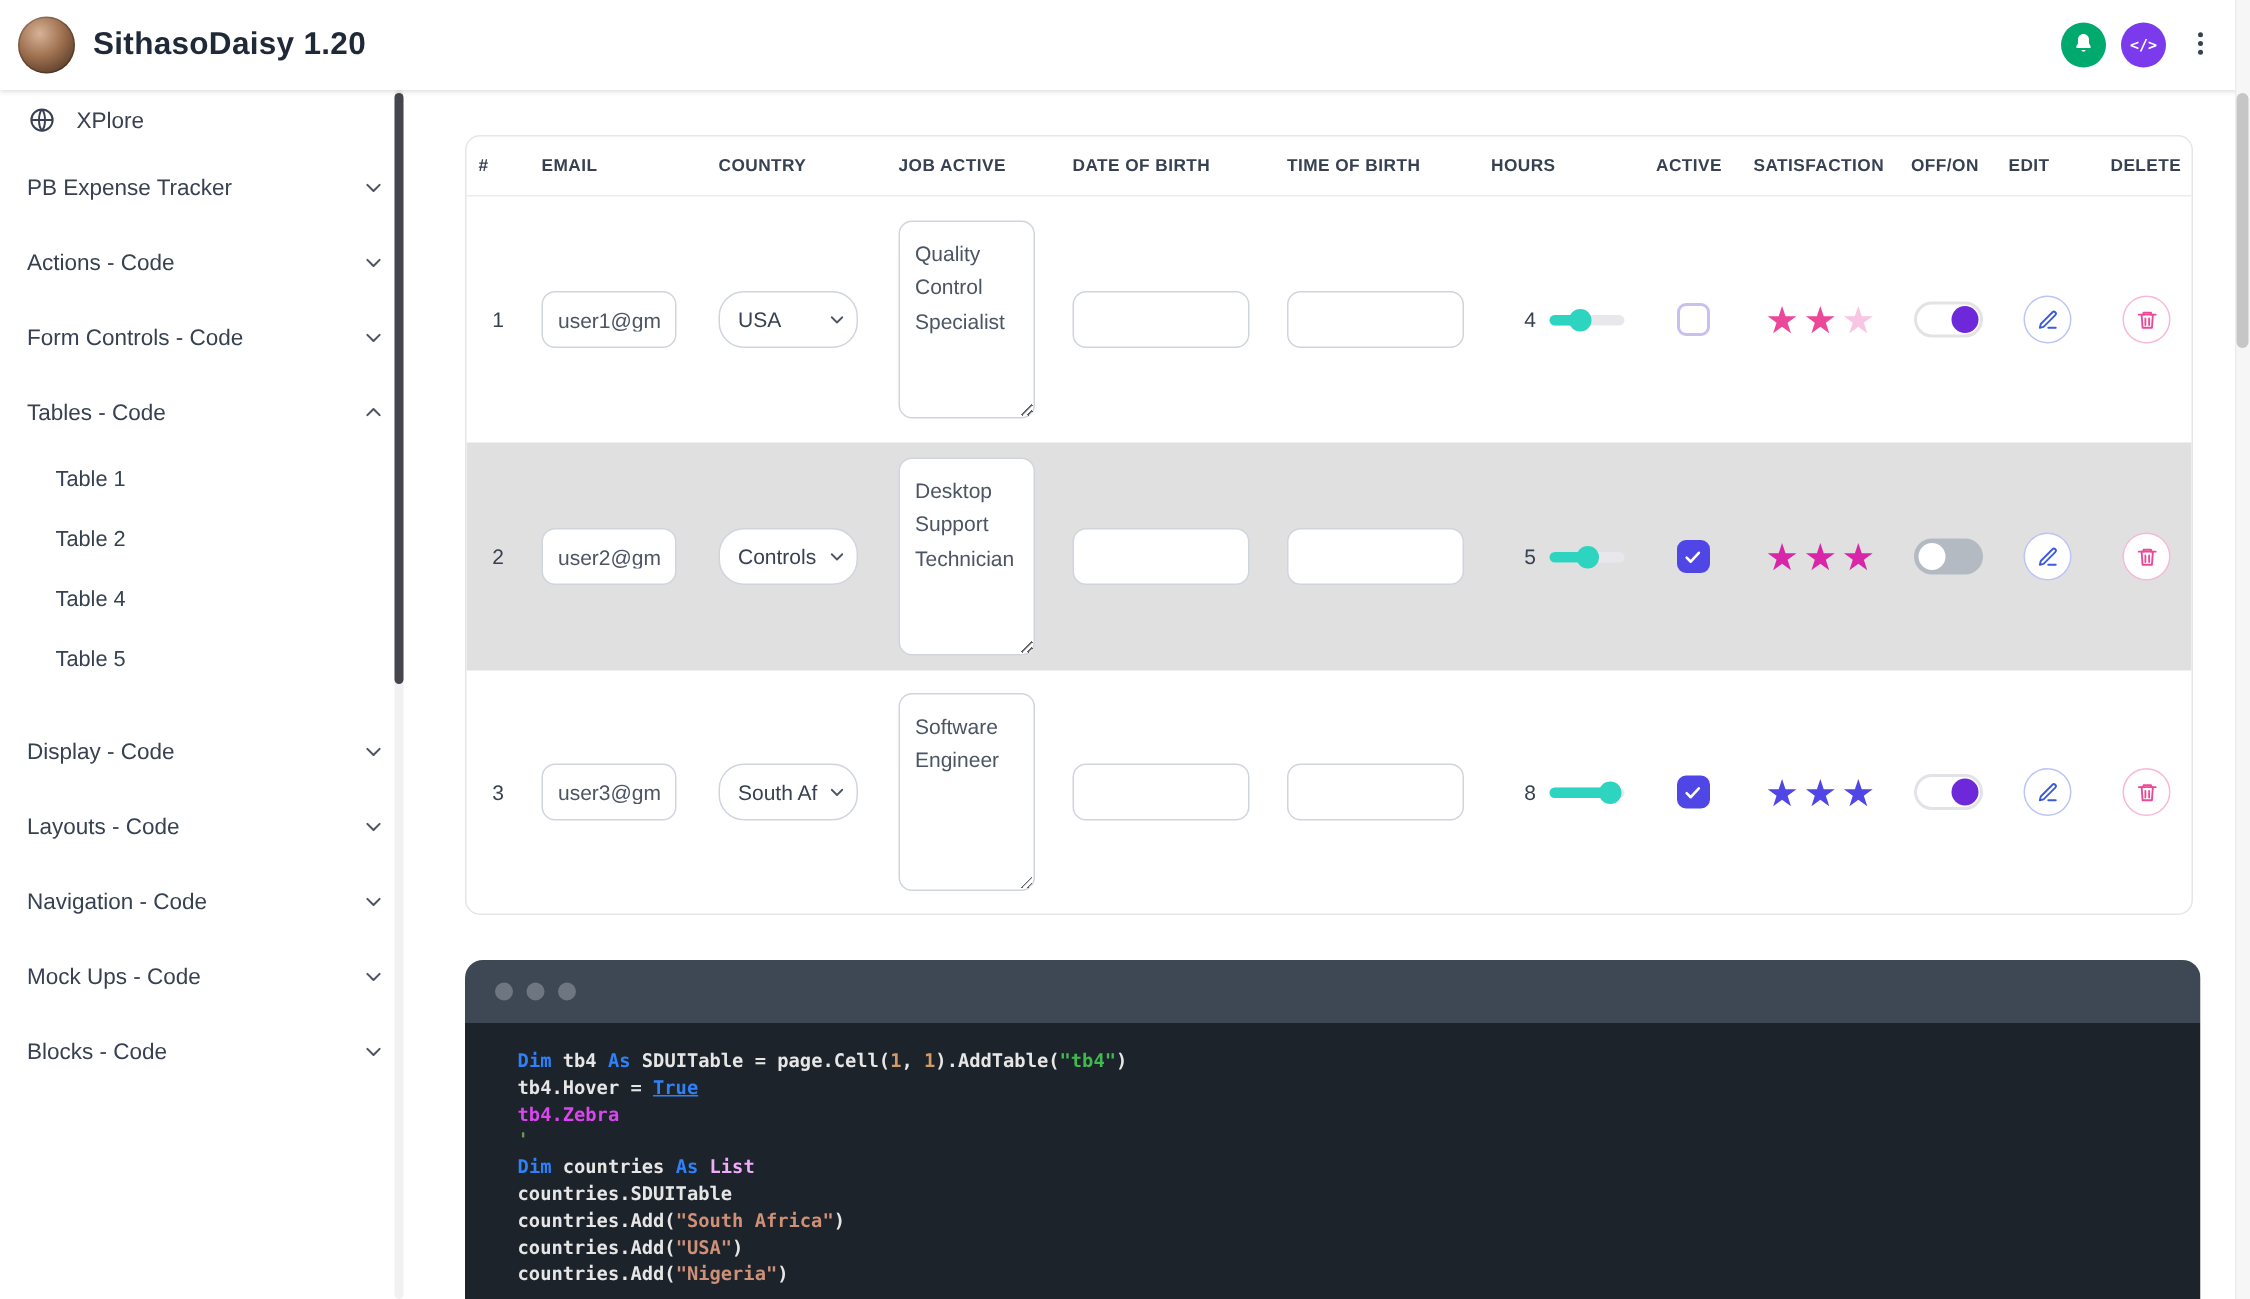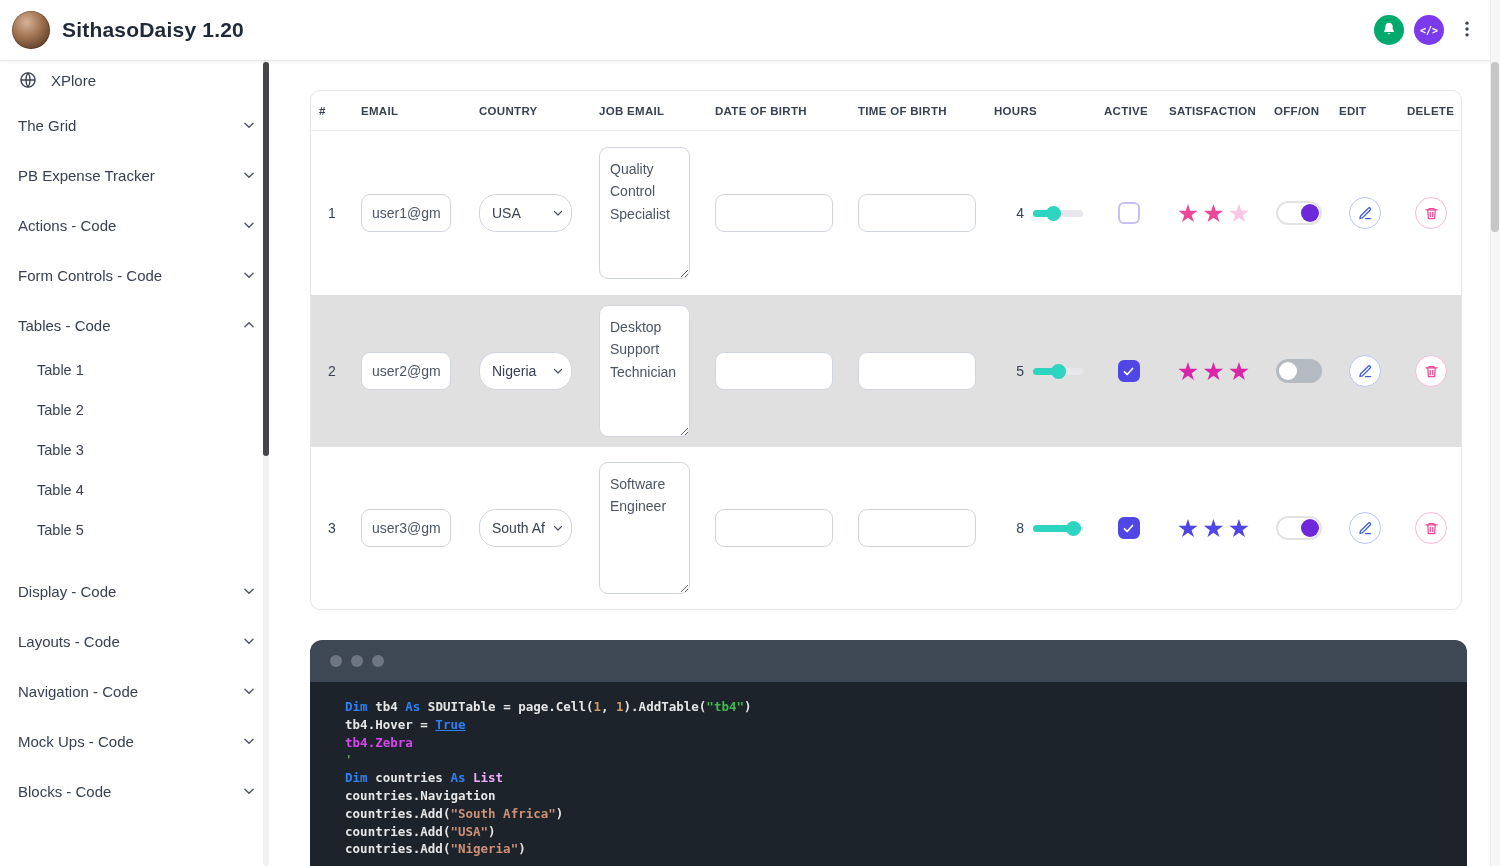--- a/index.html
+++ b/index.html
@@ -120,28 +120,20 @@
         <div class="side-item link">
           <span class="s-icon">
             <svg width="20" height="20" viewBox="0 0 24 24" fill="none" stroke="currentColor" stroke-width="1.6">
               <circle cx="12" cy="12" r="8.5"></circle>
               <path d="M3.5 12h17M12 3.5c3.2 3.6 3.2 13.4 0 17M12 3.5c-3.2 3.6-3.2 13.4 0 17"></path>
             </svg>
           </span>
           <span class="s-label">XPlore</span>
         </div>
         <div class="side-item acc">
-          <span class="s-label">The Grid</span>
-          <span class="chev">
-            <svg width="14" height="14" viewBox="0 0 24 24" fill="none" stroke="currentColor" stroke-width="2.4" stroke-linecap="round" stroke-linejoin="round">
-              <path d="M5 9l7 7 7-7"></path>
-            </svg>
-          </span>
-        </div>
-        <div class="side-item acc">
           <span class="s-label">PB Expense Tracker</span>
           <span class="chev">
             <svg width="14" height="14" viewBox="0 0 24 24" fill="none" stroke="currentColor" stroke-width="2.4" stroke-linecap="round" stroke-linejoin="round">
               <path d="M5 9l7 7 7-7"></path>
             </svg>
           </span>
         </div>
         <div class="side-item acc">
           <span class="s-label">Actions - Code</span>
           <span class="chev">
@@ -165,23 +157,20 @@
               <path d="M5 9l7 7 7-7"></path>
             </svg>
           </span>
         </div>
         <div class="side-group">
           <div class="side-sub">
             <span>Table 1</span>
           </div>
           <div class="side-sub">
             <span>Table 2</span>
-          </div>
-          <div class="side-sub">
-            <span>Table 3</span>
           </div>
           <div class="side-sub">
             <span>Table 4</span>
           </div>
           <div class="side-sub">
             <span>Table 5</span>
           </div>
         </div>
         <div class="side-item acc">
           <span class="s-label">Display - Code</span>
@@ -227,21 +216,21 @@
     <div class="sidebar-scroll-track"></div>
     <div class="sidebar-scroll-thumb"></div>
   </aside>
 
   <main class="main">
     <section class="table-card">
       <div class="t-head">
           <div class="th">#</div>
           <div class="th">EMAIL</div>
           <div class="th">COUNTRY</div>
-          <div class="th">JOB EMAIL</div>
+          <div class="th">JOB ACTIVE</div>
           <div class="th">DATE OF BIRTH</div>
           <div class="th">TIME OF BIRTH</div>
           <div class="th">HOURS</div>
           <div class="th">ACTIVE</div>
           <div class="th">SATISFACTION</div>
           <div class="th">OFF/ON</div>
           <div class="th">EDIT</div>
           <div class="th">DELETE</div>
         </div>
       <div class="t-body">
@@ -316,21 +305,21 @@
           </div>
           <div class="t-row" style="background: rgb(224, 224, 224);">
             <div class="td td-num">
               <span class="row-num">2</span>
             </div>
             <div class="td">
               <input class="txt email" value="user2@gm" style="">
             </div>
             <div class="td">
               <div class="select">
-                <span class="sel-val">Nigeria</span>
+                <span class="sel-val">Controls</span>
                 <span class="sel-caret">
                   <svg width="12" height="12" viewBox="0 0 24 24" fill="none" stroke="currentColor" stroke-width="2.4" stroke-linecap="round" stroke-linejoin="round">
                     <path d="M5 9l7 7 7-7"></path>
                   </svg>
                 </span>
               </div>
             </div>
             <div class="td">
               <textarea class="ta" style="">Desktop Support Technician</textarea>
             </div>
@@ -468,21 +457,21 @@
         <span class="dot"></span>
         <span class="dot"></span>
         <span class="dot"></span>
       </div>
       <div class="code-body">
           <div class="code-line"><span style="color: rgb(230, 230, 230);">  </span><span style="color: rgb(47, 129, 247);">Dim</span><span style="color: rgb(230, 230, 230);"> tb4 </span><span style="color: rgb(47, 129, 247);">As</span><span style="color: rgb(230, 230, 230);"> SDUITable = page.Cell(</span><span style="color: rgb(209, 154, 102);">1</span><span style="color: rgb(230, 230, 230);">, </span><span style="color: rgb(209, 154, 102);">1</span><span style="color: rgb(230, 230, 230);">).AddTable(</span><span style="color: rgb(63, 185, 80);">"tb4"</span><span style="color: rgb(230, 230, 230);">)</span></div>
           <div class="code-line"><span style="color: rgb(230, 230, 230);">  tb4.Hover = </span><span style="color: rgb(47, 129, 247); text-decoration: underline;">True</span></div>
           <div class="code-line"><span style="color: #d946ef;">  tb4.Zebra</span></div>
           <div class="code-line"><span style="color: rgb(106, 153, 85);">  '</span></div>
           <div class="code-line"><span style="color: rgb(230, 230, 230);">  </span><span style="color: rgb(47, 129, 247);">Dim</span><span style="color: rgb(230, 230, 230);"> countries </span><span style="color: rgb(47, 129, 247);">As</span><span style="color: #f0abfc;"> List</span></div>
-          <div class="code-line"><span style="color: rgb(230, 230, 230);">  countries.Navigation</span></div>
+          <div class="code-line"><span style="color: rgb(230, 230, 230);">  countries.SDUITable</span></div>
           <div class="code-line"><span style="color: rgb(230, 230, 230);">  countries.Add(</span><span style="color: rgb(206, 145, 120);">"South Africa"</span><span style="color: rgb(230, 230, 230);">)</span></div>
           <div class="code-line"><span style="color: rgb(230, 230, 230);">  countries.Add(</span><span style="color: rgb(206, 145, 120);">"USA"</span><span style="color: rgb(230, 230, 230);">)</span></div>
           <div class="code-line"><span style="color: rgb(230, 230, 230);">  countries.Add(</span><span style="color: rgb(206, 145, 120);">"Nigeria"</span><span style="color: rgb(230, 230, 230);">)</span></div>
         </div>
     </section>
   </main>
 
   <div class="page-scrollbar">
     <div class="page-scroll-thumb"></div>
   </div>

